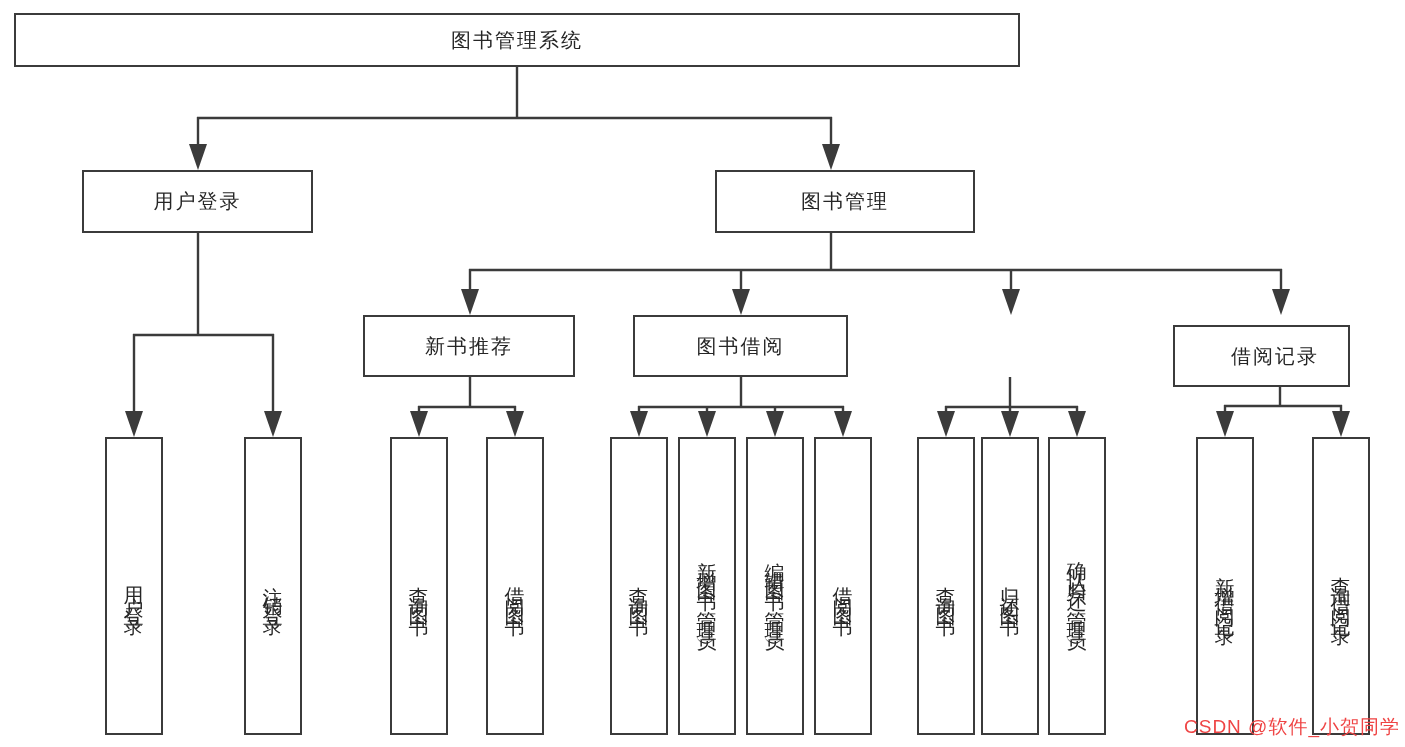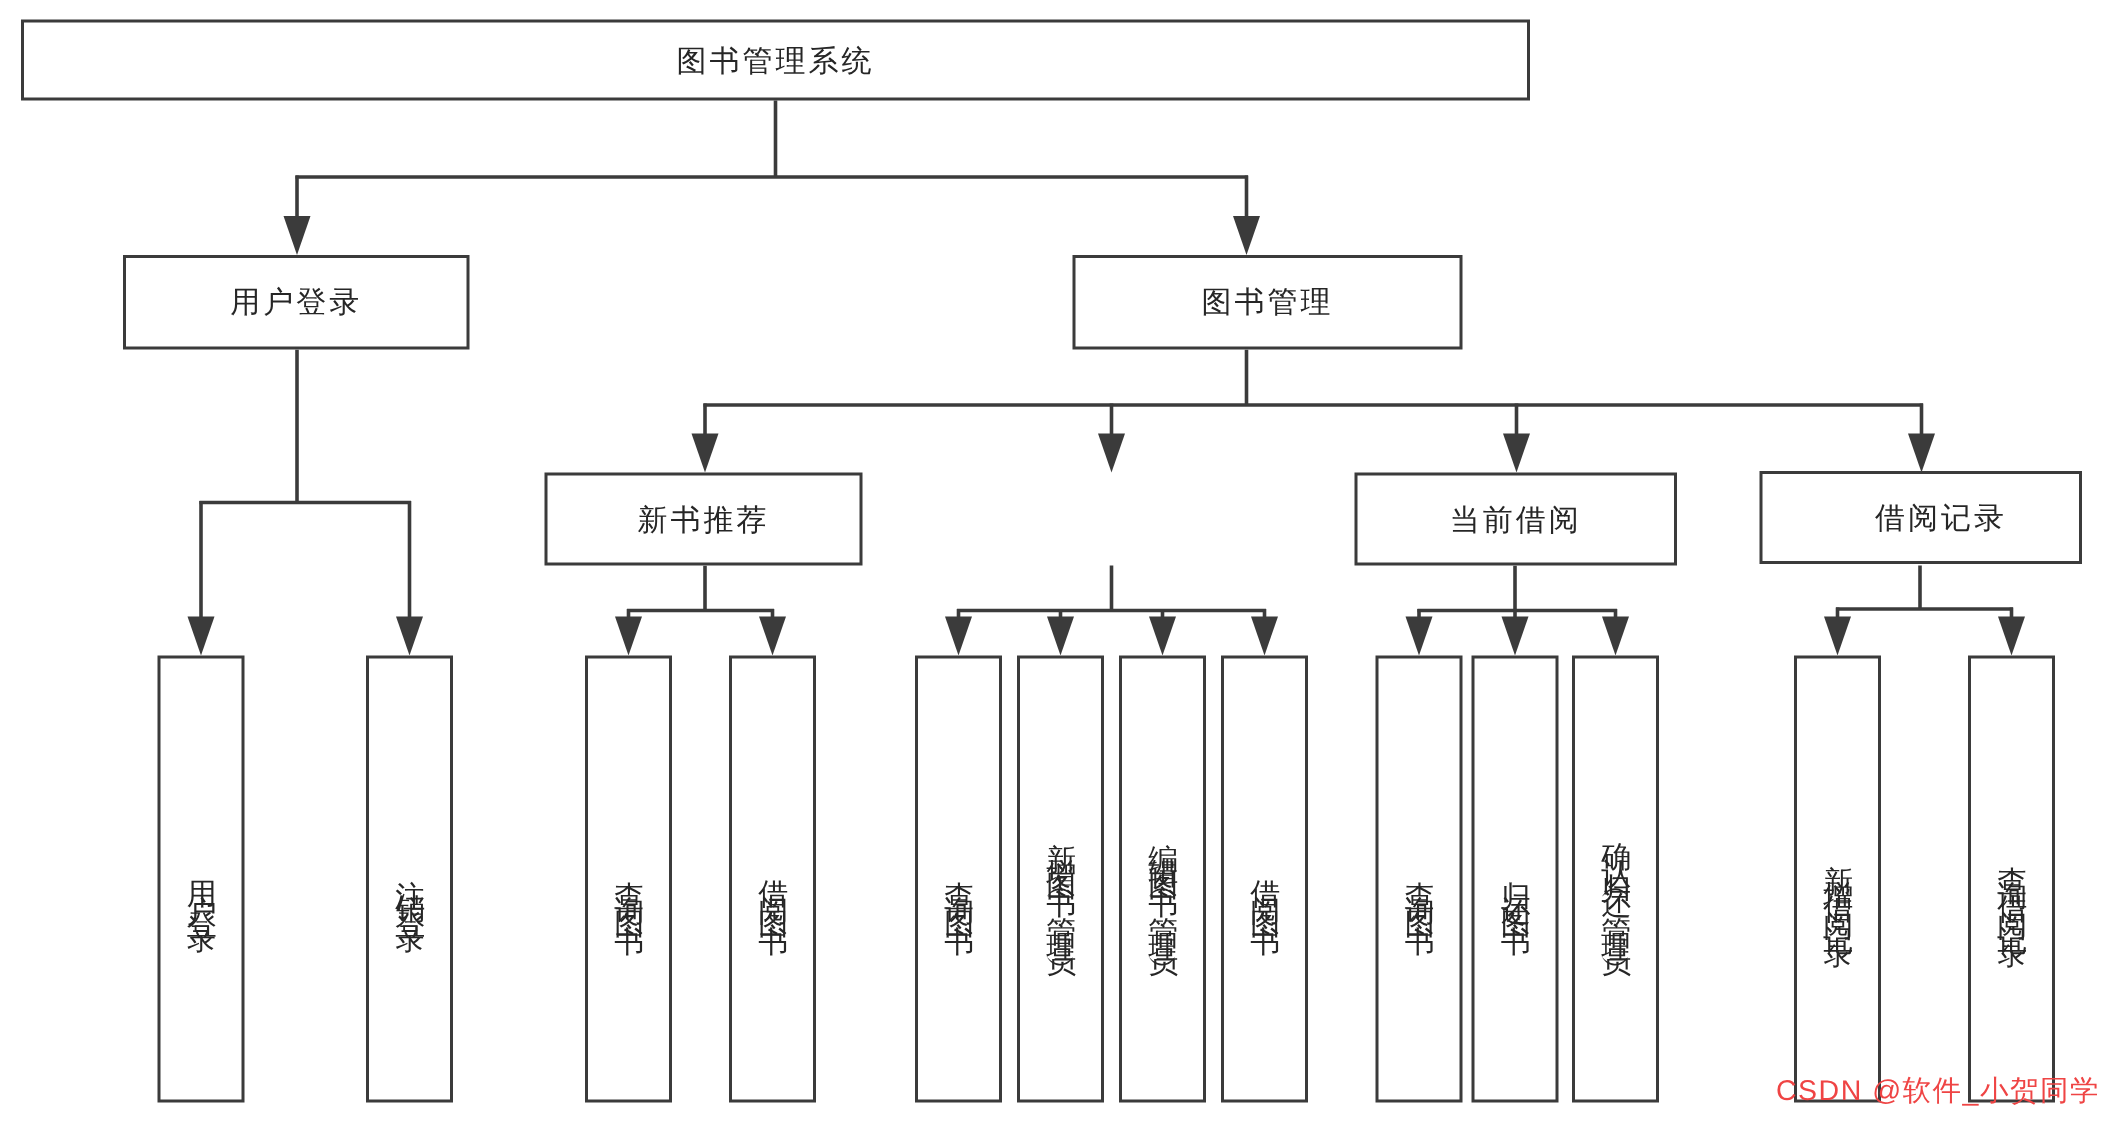--- a/index.html
+++ b/index.html
@@ -138,24 +138,24 @@
   <div class="hbox" style="left:82px;top:170px;width:231px;height:63px;">
     <span>用户登录</span>
   </div>
   <div class="hbox" style="left:715px;top:170px;width:260px;height:63px;">
     <span>图书管理</span>
   </div>
 
   <div class="hbox" style="left:363px;top:315px;width:212px;height:62px;">
     <span>新书推荐</span>
   </div>
-  <div class="hbox" style="left:903px;top:315px;width:215px;height:62px;">
-    <span>当前借阅</span>
-  </div>
-  <div class="hbox" style="left:1173px;top:314px;width:215px;height:62px;padding-left:27px;">
+  <div class="hbox" style="left:633px;top:315px;width:215px;height:62px;">
+    <span>图书借阅</span>
+  </div>
+  <div class="hbox" style="left:1173px;top:325px;width:177px;height:62px;padding-left:27px;">
     <span>借阅记录</span>
   </div>
 
   <div class="vbox" style="left:105px;">
     <span class="vtext">用户登录</span>
   </div>
   <div class="vbox" style="left:244px;">
     <span class="vtext">注销登录</span>
   </div>
 

